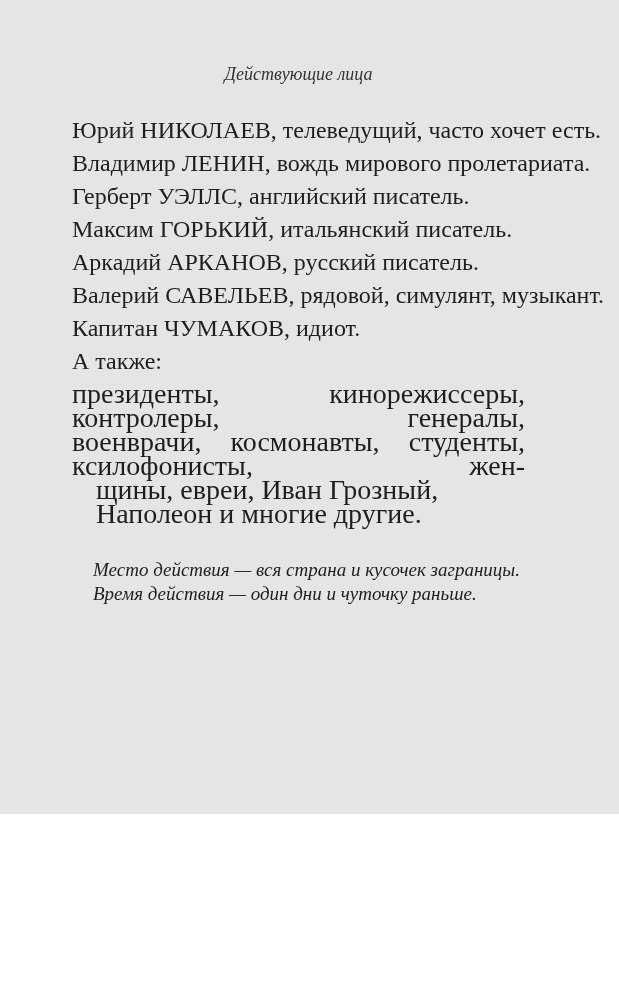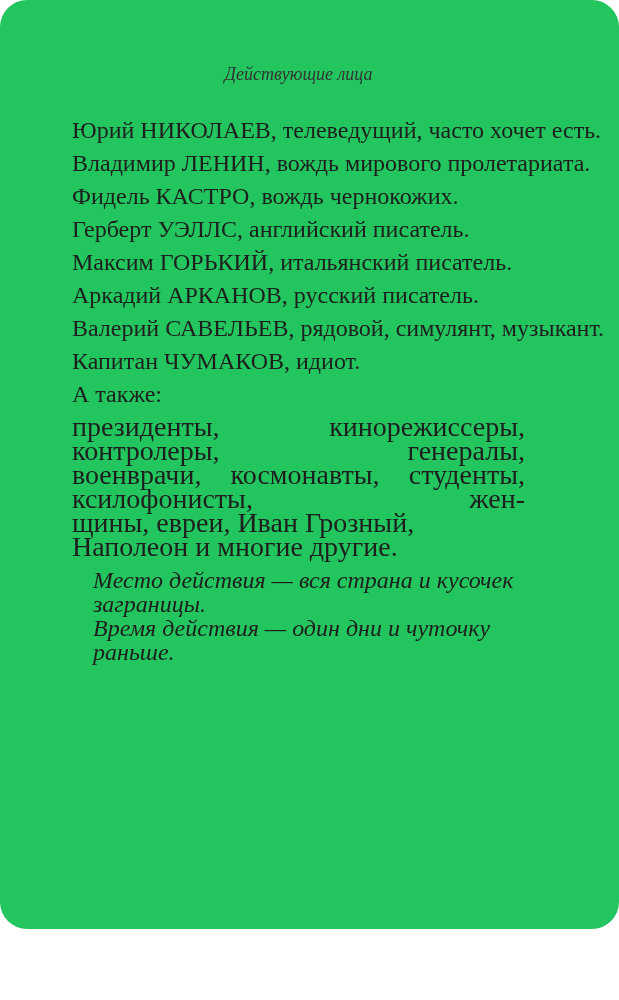--- a/index.html
+++ b/index.html
@@ -3,26 +3,25 @@
 <meta charset="utf-8">
 <style>
   html, body {
     margin: 0;
     padding: 0;
     background: #ffffff;
   }
   .book-page {
     position: relative;
     width: 619px;
-    height: 929px;
-    background: #22c55e;
+    height: 814px;
+    background: #e5e5e5;
     overflow: hidden;
     font-family: "Liberation Serif", "DejaVu Serif", serif;
     color: #1e1e1e;
-    border-radius: 27px;
   }
   .content {
     padding: 62px 94px 0 72px; 
   }
   .section-title {
     font-style: italic;
     font-size: 18px;
     line-height: 24px;
     text-align: center;
     color: #333333;
@@ -39,41 +38,41 @@
   .extras-paragraph {
     font-size: 28px;
     line-height: 24px;
   }
   .extras-line-justified {
     text-align: justify;
     text-align-last: justify;
   }
   .extras-line-last {
     text-align: left;
+    margin-left: 24px;
   }
   .scene-note {
-    margin-top: 9px;
+    margin-top: 32px;
     padding-left: 21px;
     font-style: italic;
-    font-size: 24px;
+    font-size: 19px;
     line-height: 24px;
   }
 </style>
 </head>
 <body>
 
 <div class="book-page">
   <div class="content">
 
     <div class="section-title">Действующие лица</div>
 
     <div class="cast-list">
       <div class="cast-entry">Юрий НИКОЛАЕВ, телеведущий, часто хочет есть.</div>
       <div class="cast-entry">Владимир ЛЕНИН, вождь мирового пролетариата.</div>
-      <div class="cast-entry">Фидель КАСТРО, вождь чернокожих.</div>
       <div class="cast-entry">Герберт УЭЛЛС, английский писатель.</div>
       <div class="cast-entry">Максим ГОРЬКИЙ, итальянский писатель.</div>
       <div class="cast-entry">Аркадий АРКАНОВ, русский писатель.</div>
       <div class="cast-entry">Валерий САВЕЛЬЕВ, рядовой, симулянт, музыкант.</div>
       <div class="cast-entry">Капитан ЧУМАКОВ, идиот.</div>
     </div>
 
     <div class="also-label">А также:</div>
 
     <div class="extras-paragraph">

